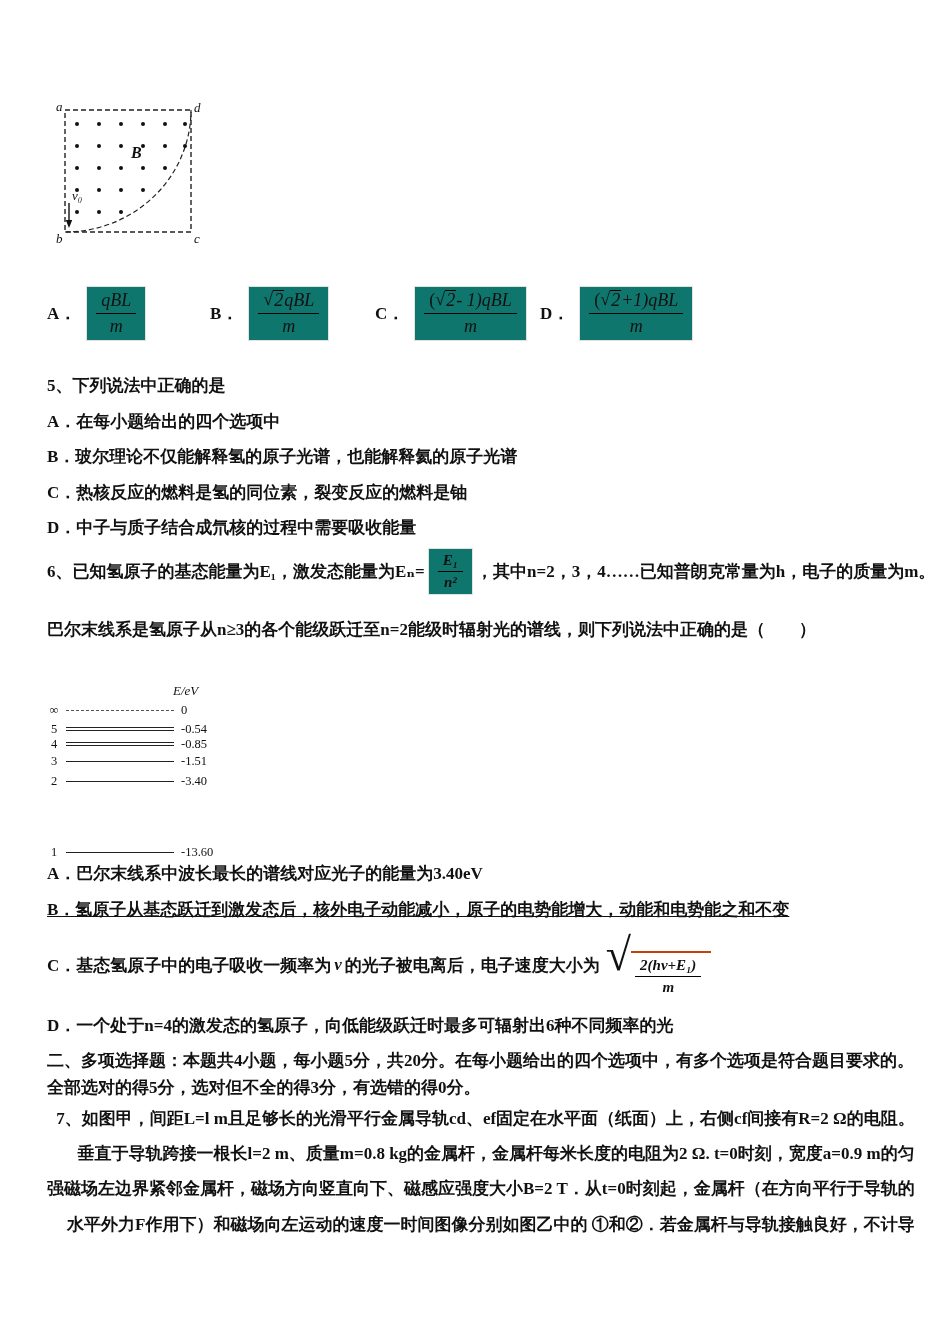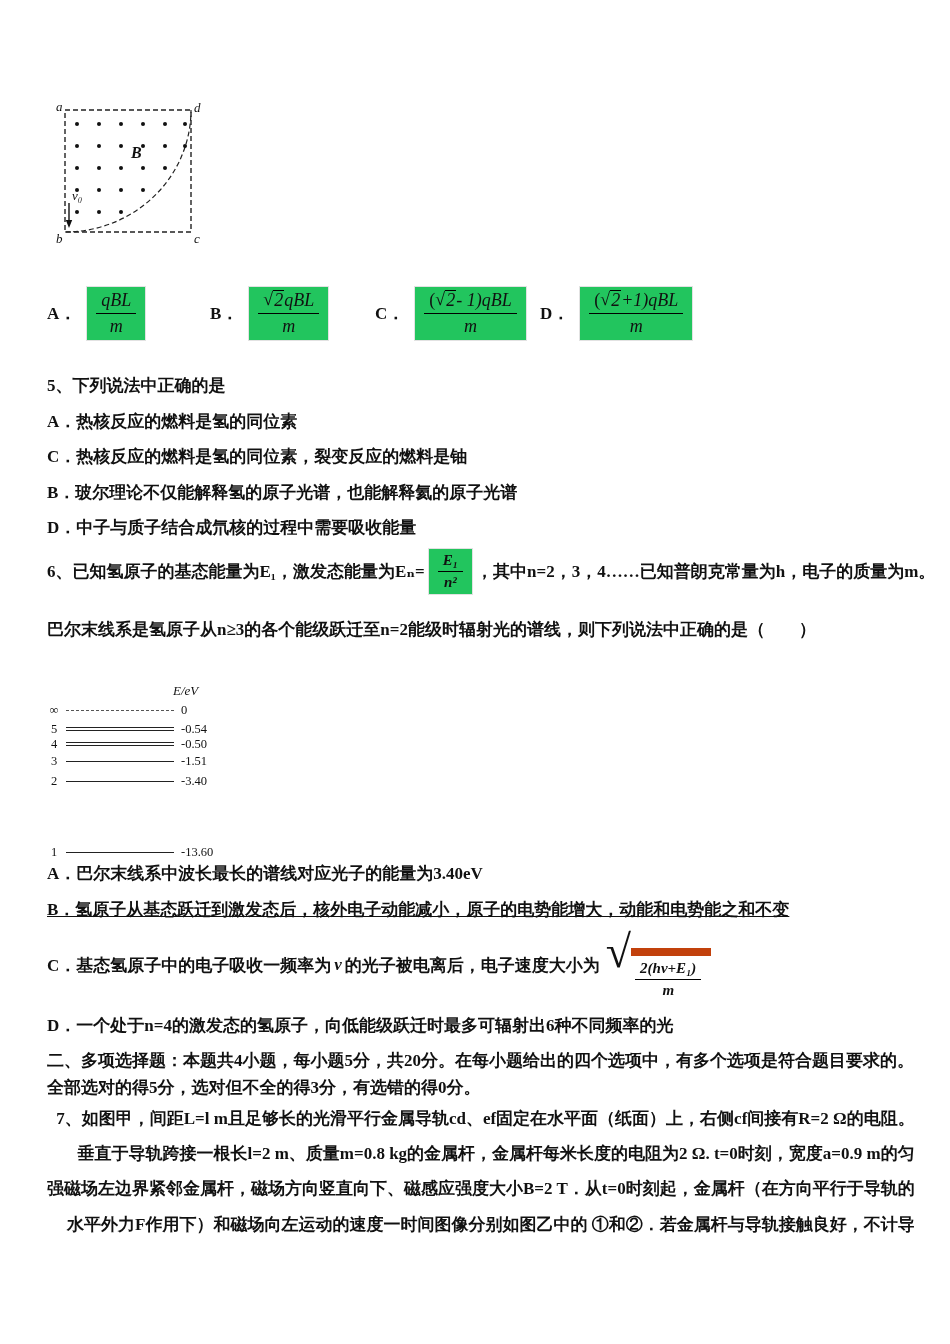--- a/index.html
+++ b/index.html
@@ -14,21 +14,21 @@
   .it { font-style:italic; }
 
   
   .fig1 { position:absolute; left:55px; top:100px; width:160px; height:150px; }
   .svglbl { font-family:"Liberation Serif","DejaVu Serif",serif; font-style:italic; font-size:13px; fill:#111; }
   .svglbl-big { font-family:"Liberation Serif","DejaVu Serif",serif; font-style:italic; font-weight:bold; font-size:16px; fill:#111; }
 
   
   .mopt { position:absolute; top:286px; display:flex; align-items:center; gap:10px; }
   .olabel { font-size:17px; font-weight:700; }
-  .eqbox { display:inline-block; background:#22c55e; border:1px solid #e2e2e2; padding:3px 9px; }
+  .eqbox { display:inline-block; background:#0f766e; border:1px solid #e2e2e2; padding:3px 9px; }
   .frac { display:inline-flex; flex-direction:column; align-items:center; text-align:center; vertical-align:middle; }
   .frac .num { border-bottom:1.4px solid #000; padding:0 5px 2px; font-size:18px; display:inline-flex; align-items:flex-end; }
   .frac .den { padding-top:2px; font-size:18px; }
   .rt { display:inline-flex; align-items:stretch; }
   .rt .rsym { font-style:normal; line-height:1.1; }
   .rt .rarg { border-top:1.3px solid #000; font-style:italic; line-height:1.1; padding:0 1px; }
   .pre { font-style:normal; }
 
   
   .q5block { position:absolute; left:47px; top:368px; line-height:35.5px; }
@@ -49,21 +49,21 @@
   .eline.double { height:4px; border-bottom:1.3px solid #222; }
   .ev { font-size:12.5px; }
 
   
   .q6a { position:absolute; left:47px; top:862px; }
   .q6b { position:absolute; left:47px; top:898px;text-decoration:underline; }
   .q6c { position:absolute; left:47px; top:933px; height:64px; display:flex; align-items:center; }
   .q6d { position:absolute; left:47px; top:1014px; }
   .bigroot { display:inline-flex; align-items:flex-start; margin-left:6px; }
   .bigroot .rsym2 { font-size:46px; line-height:0.92; font-weight:400; }
-  .bigroot .rbody { border-top:8px solid #c2410c; padding:4px 10px 0 4px;margin-top:17px; }
+  .bigroot .rbody { border-top:2px solid #c2410c; padding:4px 10px 0 4px;margin-top:17px; }
   .bigroot .frac .num, .bigroot .frac .den { font-size:15px; font-style:italic; }
   .nu { margin:0 3px; }
 
   
   .sec2l1 { position:absolute; left:47px; top:1049px; }
   .sec2l2 { position:absolute; left:47px; top:1076px; }
 
   
   .q7block { position:absolute; left:47px; top:1101px; line-height:35.2px;text-align:right; }
 </style>
@@ -167,23 +167,23 @@
             </span>
             <span class="post it"> +1)qBL</span>
           </span>
         <span class="den it">m</span>
       </span>
     </span>
   </div>
 
   <div class="q5block">
     <div class="cnline">5、下列说法中正确的是</div>
-    <div class="cnline">A．热核反应的燃料是氢的同位素</div>
+    <div class="cnline">A．在每小题给出的四个选项中</div>
+    <div class="cnline">B．玻尔理论不仅能解释氢的原子光谱，也能解释氦的原子光谱</div>
     <div class="cnline">C．热核反应的燃料是氢的同位素，裂变反应的燃料是铀</div>
-    <div class="cnline">B．玻尔理论不仅能解释氢的原子光谱，也能解释氦的原子光谱</div>
     <div class="cnline">D．中子与质子结合成氘核的过程中需要吸收能量</div>
   </div>
 
   <div class="q6intro cnline">
     <span>6、已知氢原子的基态能量为E₁，激发态能量为Eₙ=</span>
     <span class="eqbox">
       <span class="frac">
         <span class="num it">E₁</span>
         <span class="den it">n²</span>
       </span>
@@ -200,21 +200,21 @@
       <span class="ev">0</span>
     </div>
     <div class="erow" style="top:42px;">
       <span class="en">5</span>
       <span class="eline double"></span>
       <span class="ev">-0.54</span>
     </div>
     <div class="erow" style="top:57px;">
       <span class="en">4</span>
       <span class="eline double"></span>
-      <span class="ev">-0.50</span>
+      <span class="ev">-0.85</span>
     </div>
     <div class="erow" style="top:74px;">
       <span class="en">3</span>
       <span class="eline"></span>
       <span class="ev">-1.51</span>
     </div>
     <div class="erow" style="top:94px;">
       <span class="en">2</span>
       <span class="eline"></span>
       <span class="ev">-3.40</span>

